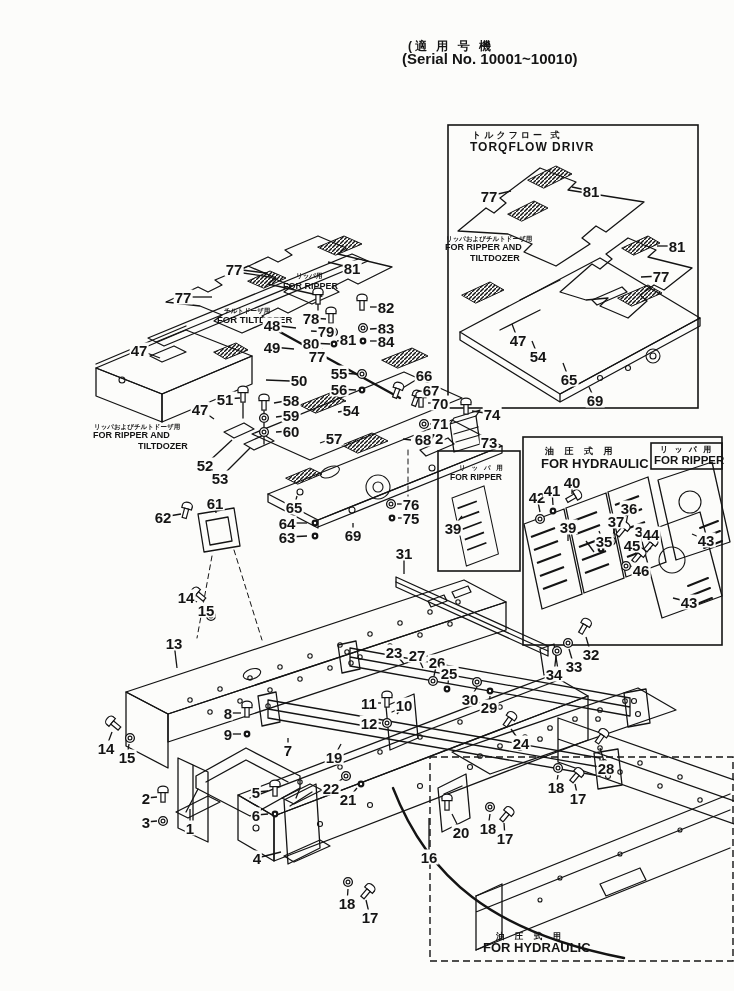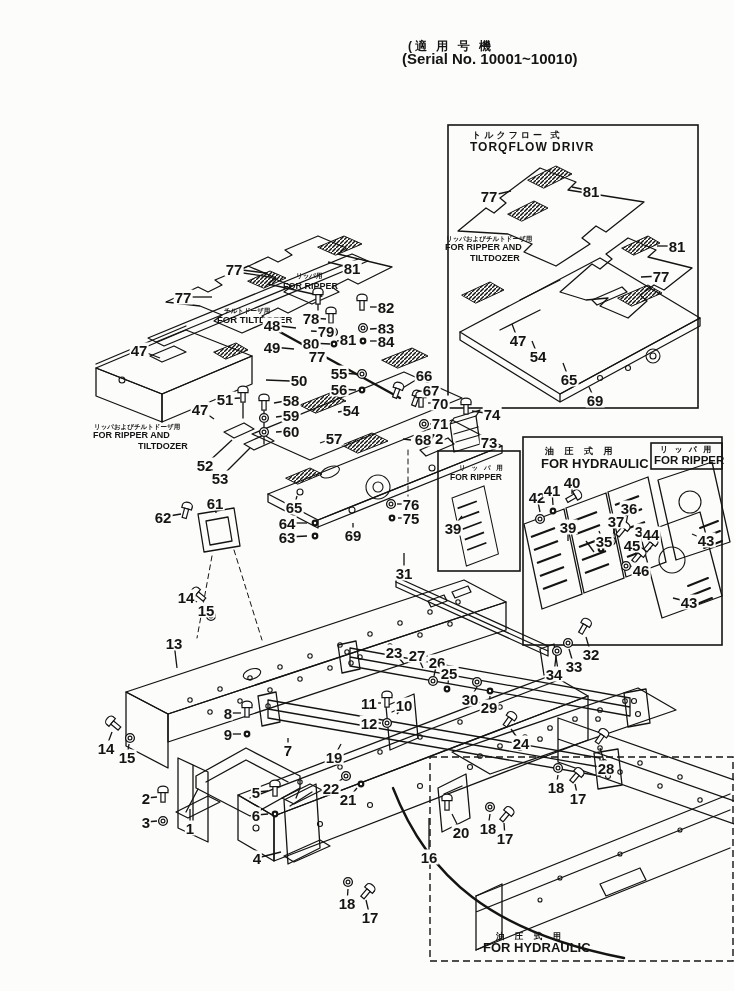--- a/index.html
+++ b/index.html
@@ -512,21 +512,21 @@
     <span class="co" style="left: 424px; top: 375px;">66</span>
     <span class="co" style="left: 431px; top: 390px;">67</span>
     <span class="co" style="left: 440px; top: 403px;">70</span>
     <span class="co" style="left: 440px; top: 423px;">71</span>
     <span class="co" style="left: 435px; top: 438px;">72</span>
     <span class="co" style="left: 423px; top: 439px;">68</span>
     <span class="co" style="left: 492px; top: 414px;">74</span>
     <span class="co" style="left: 489px; top: 442px;">73</span>
     <span class="co" style="left: 411px; top: 504px;">76</span>
     <span class="co" style="left: 411px; top: 518px;">75</span>
-    <span class="co" style="left: 404px; top: 553px; margin-top: 20px;">31</span>
+    <span class="co" style="left: 404px; top: 553px;">31</span>
     <span class="co" style="left: 489px; top: 196px;">77</span>
     <span class="co" style="left: 591px; top: 191px;">81</span>
     <span class="co" style="left: 677px; top: 246px;">81</span>
     <span class="co" style="left: 661px; top: 276px;">77</span>
     <span class="co" style="left: 518px; top: 340px;">47</span>
     <span class="co" style="left: 538px; top: 356px;">54</span>
     <span class="co" style="left: 569px; top: 379px;">65</span>
     <span class="co" style="left: 595px; top: 400px;">69</span>
     <span class="co" style="left: 537px; top: 497px;">42</span>
     <span class="co" style="left: 552px; top: 490px;">41</span>

